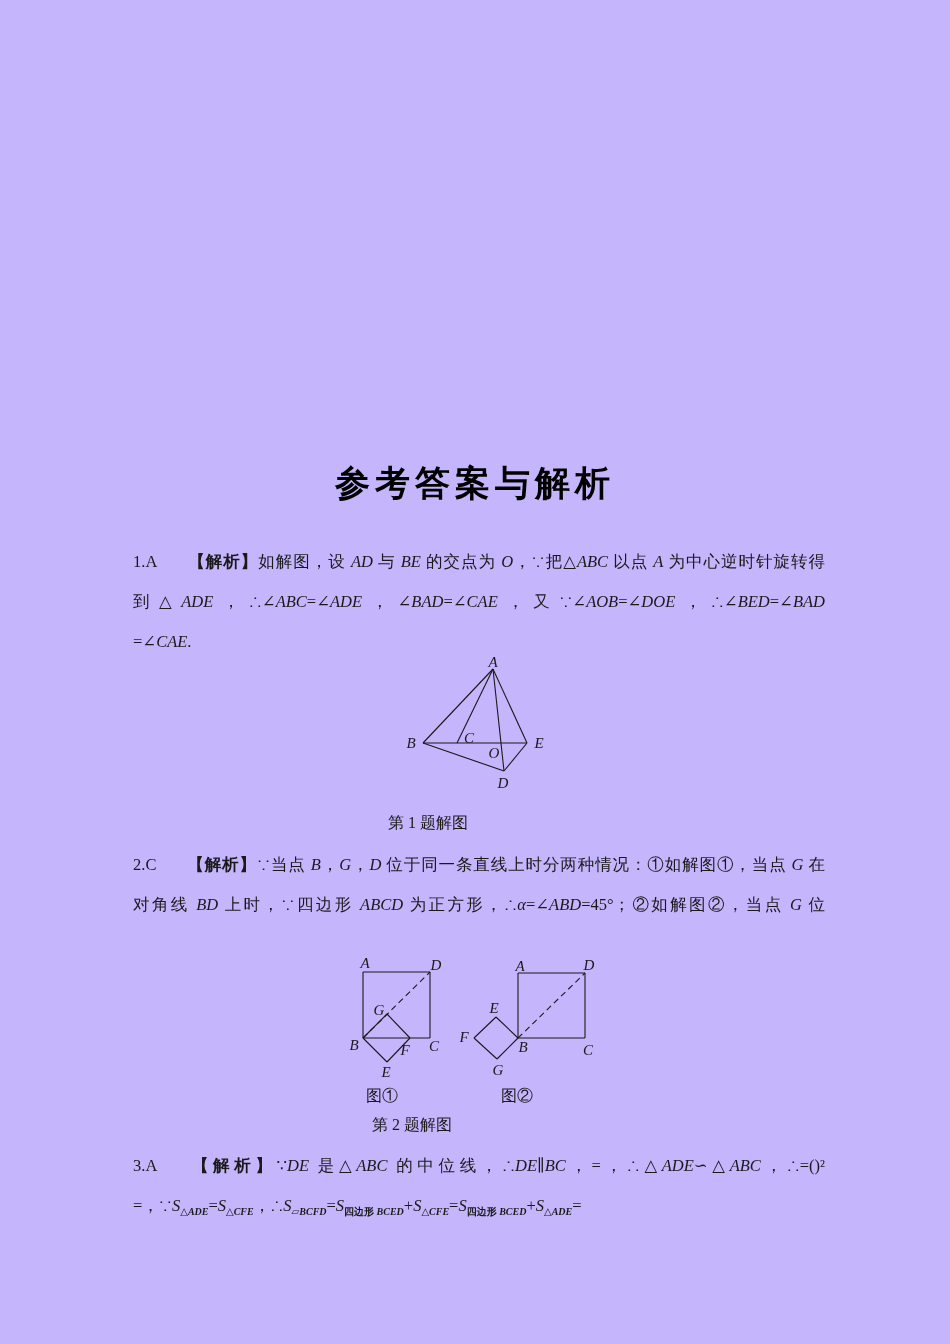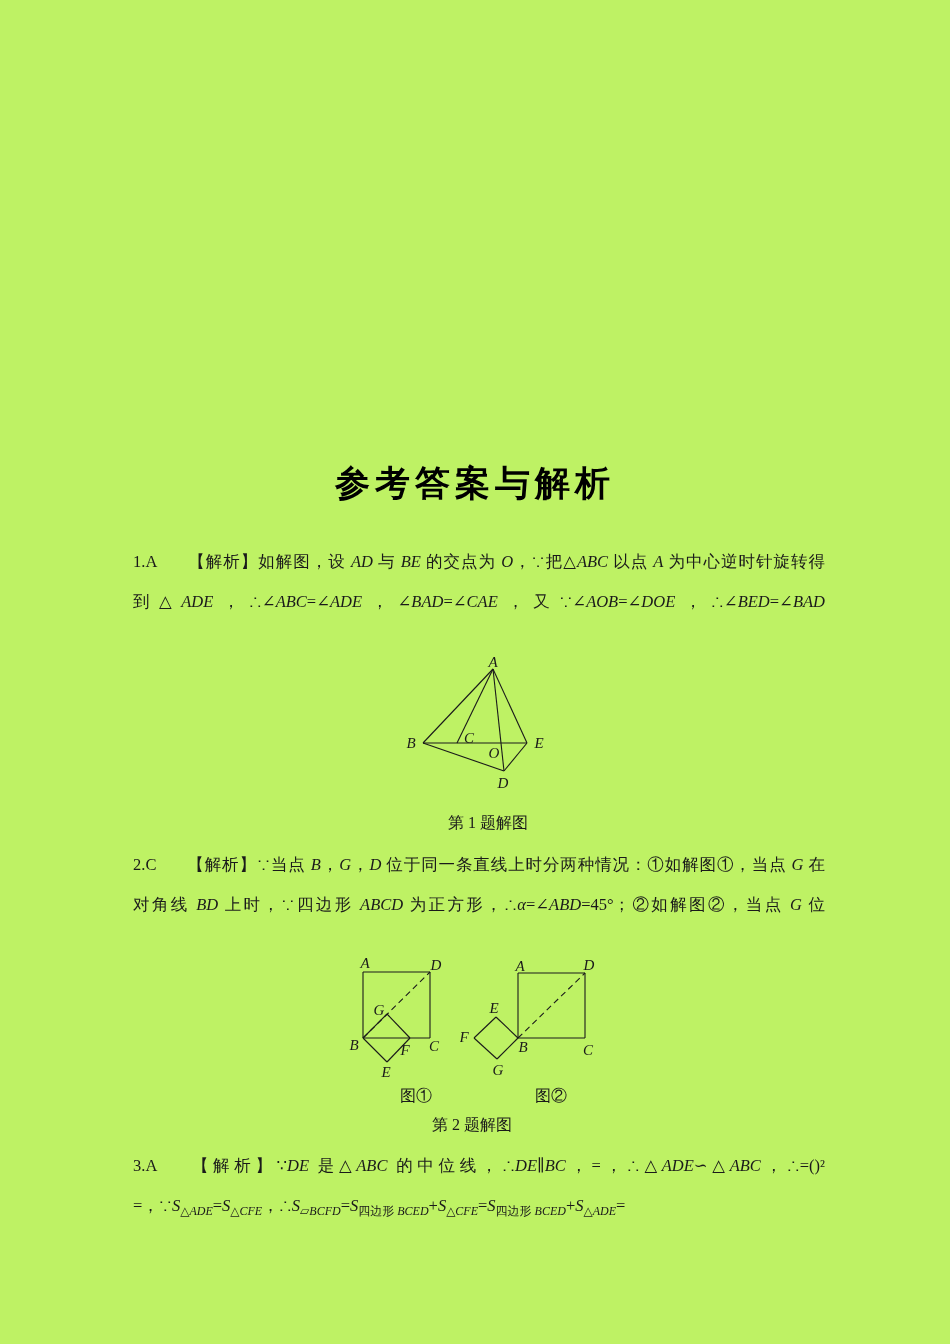--- a/index.html
+++ b/index.html
@@ -1,54 +1,55 @@
 <!DOCTYPE html>
 <html><head>
 <meta charset="utf-8">
 <style>
   html,body{margin:0;padding:0;background:#e8e8e8;}
-  .page{position:relative;width:950px;height:1344px;background:#bef264;margin:0 auto;
+  .page{position:relative;width:950px;height:1344px;background:#c4b5fd;margin:0 auto;
         font-family:"Liberation Serif","DejaVu Serif",serif;color:#1a1a1a;overflow:hidden;}
   .title{position:absolute;left:130px;top:460px;width:690px;margin:0;text-align:center;
          font-family:"Liberation Sans","DejaVu Sans",sans-serif;font-weight:bold;
          font-size:35px;letter-spacing:5px;color:#000;}
   .item{position:absolute;left:133px;width:692px;font-size:16.5px;line-height:40px;}
   #item-1{top:541px;}
   #item-2{top:844px;}
   #item-3{top:1145px;}
   .line{text-align:justify;text-align-last:justify;}
   .line.last{text-align-last:left;}
   .num{margin-right:30px;font-style:normal;}
   .line i{font-style:italic;font-family:"Liberation Serif","DejaVu Serif",serif;}
-  .line b{font-family:"Liberation Sans","DejaVu Sans",sans-serif;font-weight:400;}
-  .line sub{font-size:12px;line-height:0;}
+  .line b{font-family:"Liberation Sans","DejaVu Sans",sans-serif;font-weight:700;}
+  .line sub{font-size:10px;line-height:0;font-weight:bold;}
   .fig{position:absolute;}
   #fig-1{left:390px;top:656px;}
   #fig-2a{left:345px;top:956px;}
   #fig-2b{left:460px;top:956px;}
-  .caption{position:absolute;font-size:16px;text-align:center;line-height:24px;color:#1a1a1a;}
+  .caption{position:absolute;font-size:16px;text-align:left;line-height:24px;color:#1a1a1a;}
   #cap-1{left:388px;top:811px;width:200px;}
   #cap-2a{left:366px;top:1084px;width:100px;}
   #cap-2b{left:501px;top:1084px;width:100px;}
   #cap-2{left:372px;top:1113px;width:200px;}
   svg line.seg{stroke:#1a1a1a;stroke-width:1.1;fill:none;}
   svg line.dashed{stroke-dasharray:6 4;}
   svg text{font-family:"Liberation Serif","DejaVu Serif",serif;font-style:italic;
            font-size:15px;fill:#1a1a1a;}
 </style>
 </head>
 <body>
 
 <div class="page">
 
   <h1 class="title">参考答案与解析</h1>
 
   <section class="item" id="item-1">
       <div class="line"><span class="num">1.A</span><b>【解析】</b>如解图，设 <i>AD</i> 与 <i>BE</i> 的交点为 <i>O</i>，∵把△<i>ABC</i> 以点 <i>A</i> 为中心逆时针旋转得</div>
       <div class="line">到△<i>ADE</i>，∴∠<i>ABC</i>=∠<i>ADE</i>，∠<i>BAD</i>=∠<i>CAE</i>，又∵∠<i>AOB</i>=∠<i>DOE</i>，∴∠<i>BED</i>=∠<i>BAD</i></div>
+      <div class="line last">=∠<i>CAE</i>.</div>
     </section>
 
   <div class="fig" id="fig-1"><svg width="210" height="140">
         <line x1="103" y1="13" x2="33" y2="87" class="seg"></line>
         <line x1="103" y1="13" x2="137" y2="87" class="seg"></line>
         <line x1="33" y1="87" x2="137" y2="87" class="seg"></line>
         <line x1="103" y1="13" x2="67" y2="87" class="seg"></line>
         <line x1="103" y1="13" x2="114" y2="115" class="seg"></line>
         <line x1="33" y1="87" x2="114" y2="115" class="seg"></line>
         <line x1="114" y1="115" x2="137" y2="87" class="seg"></line>

